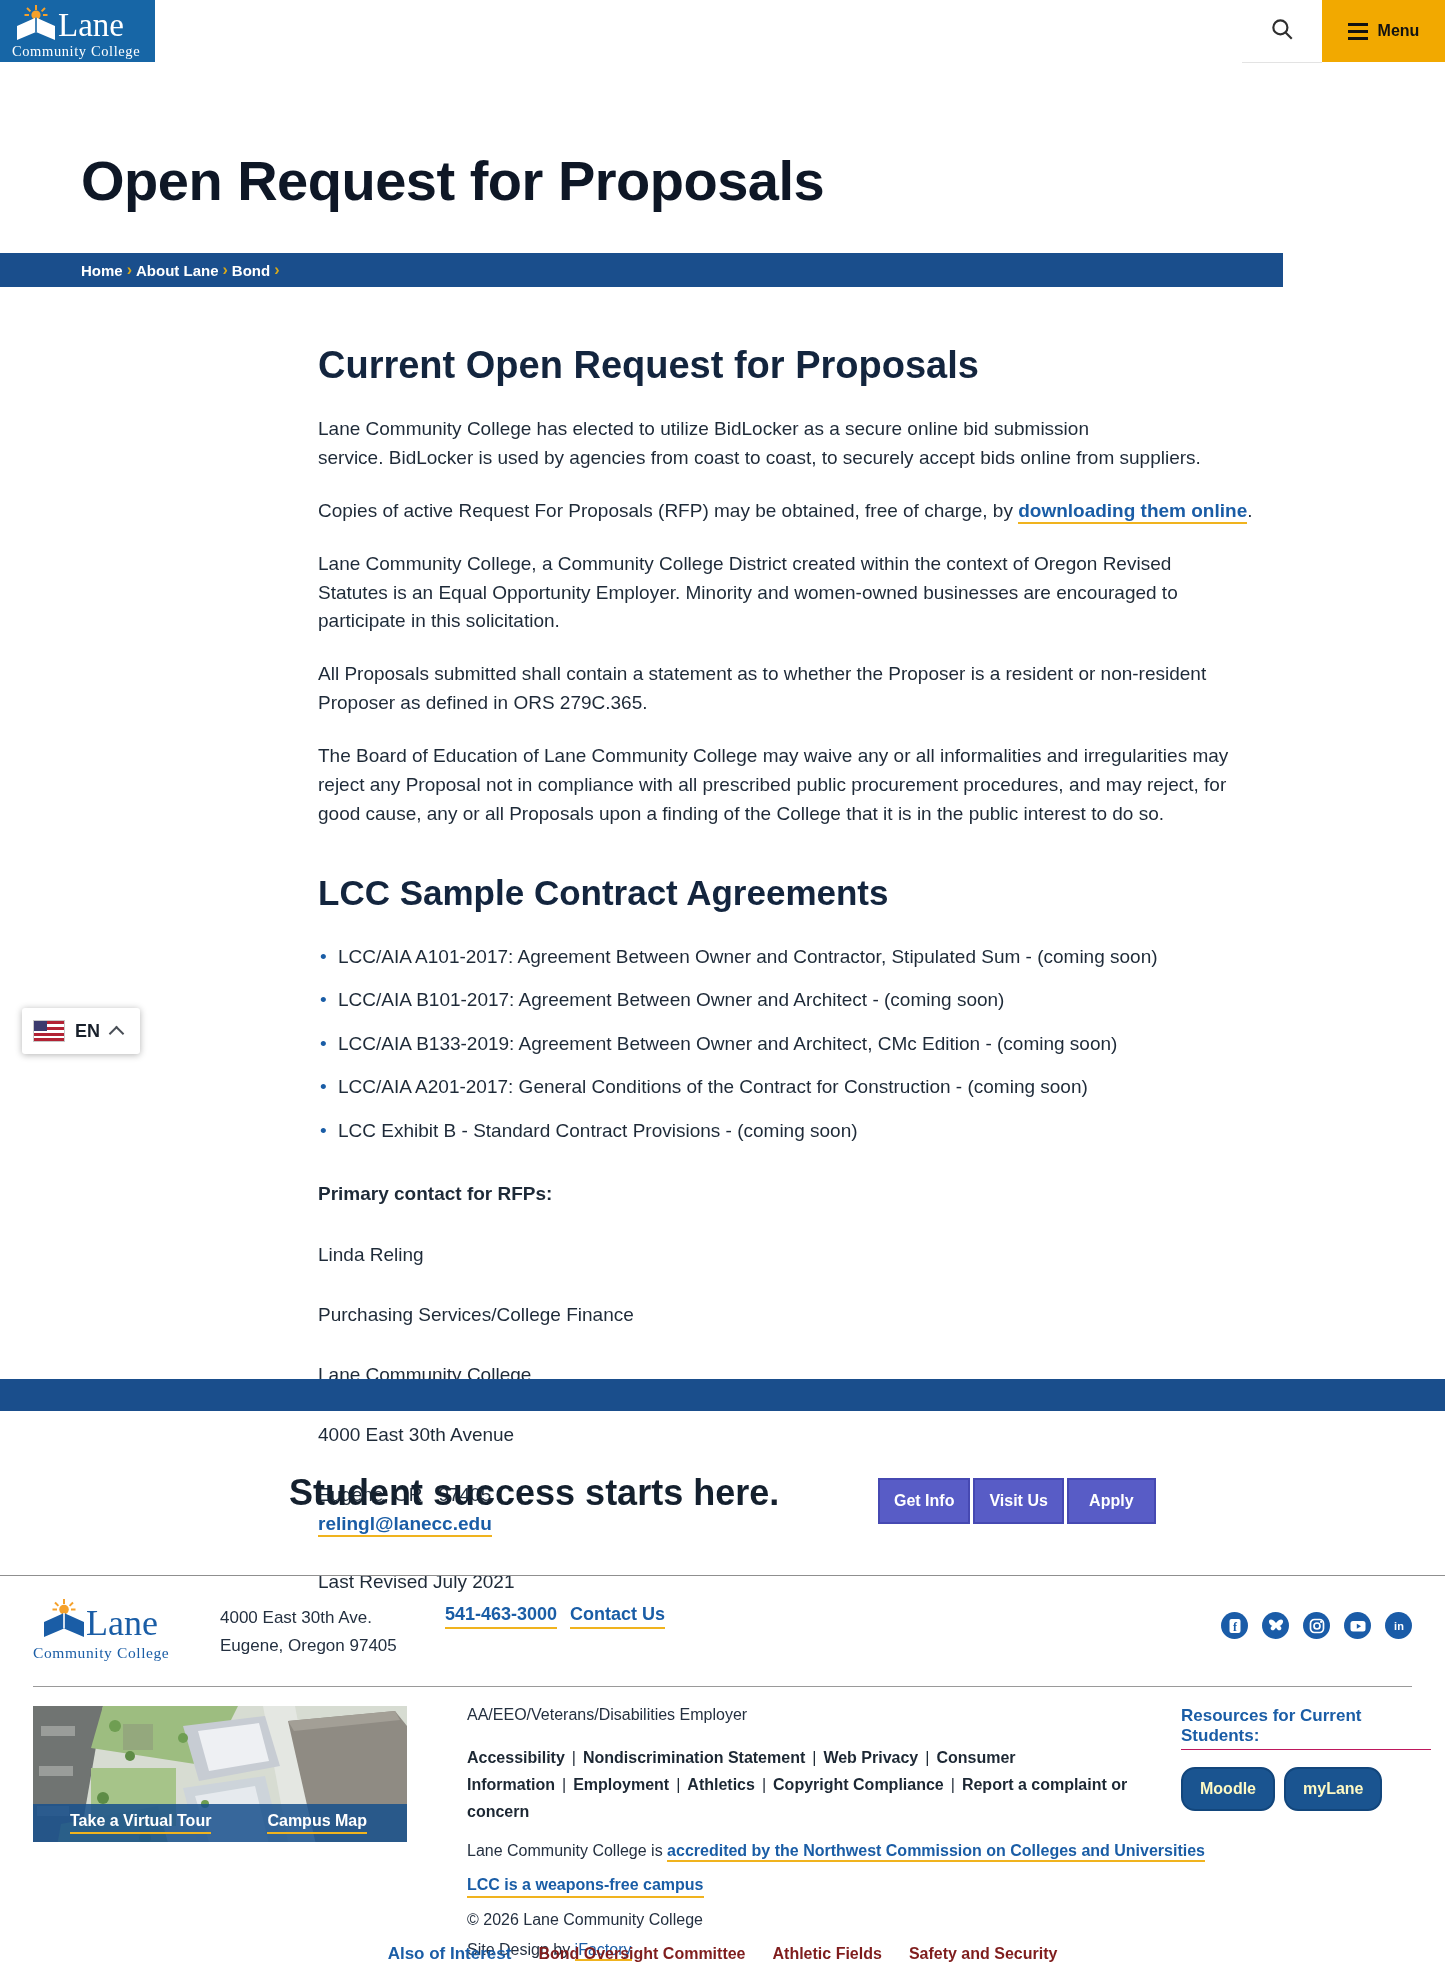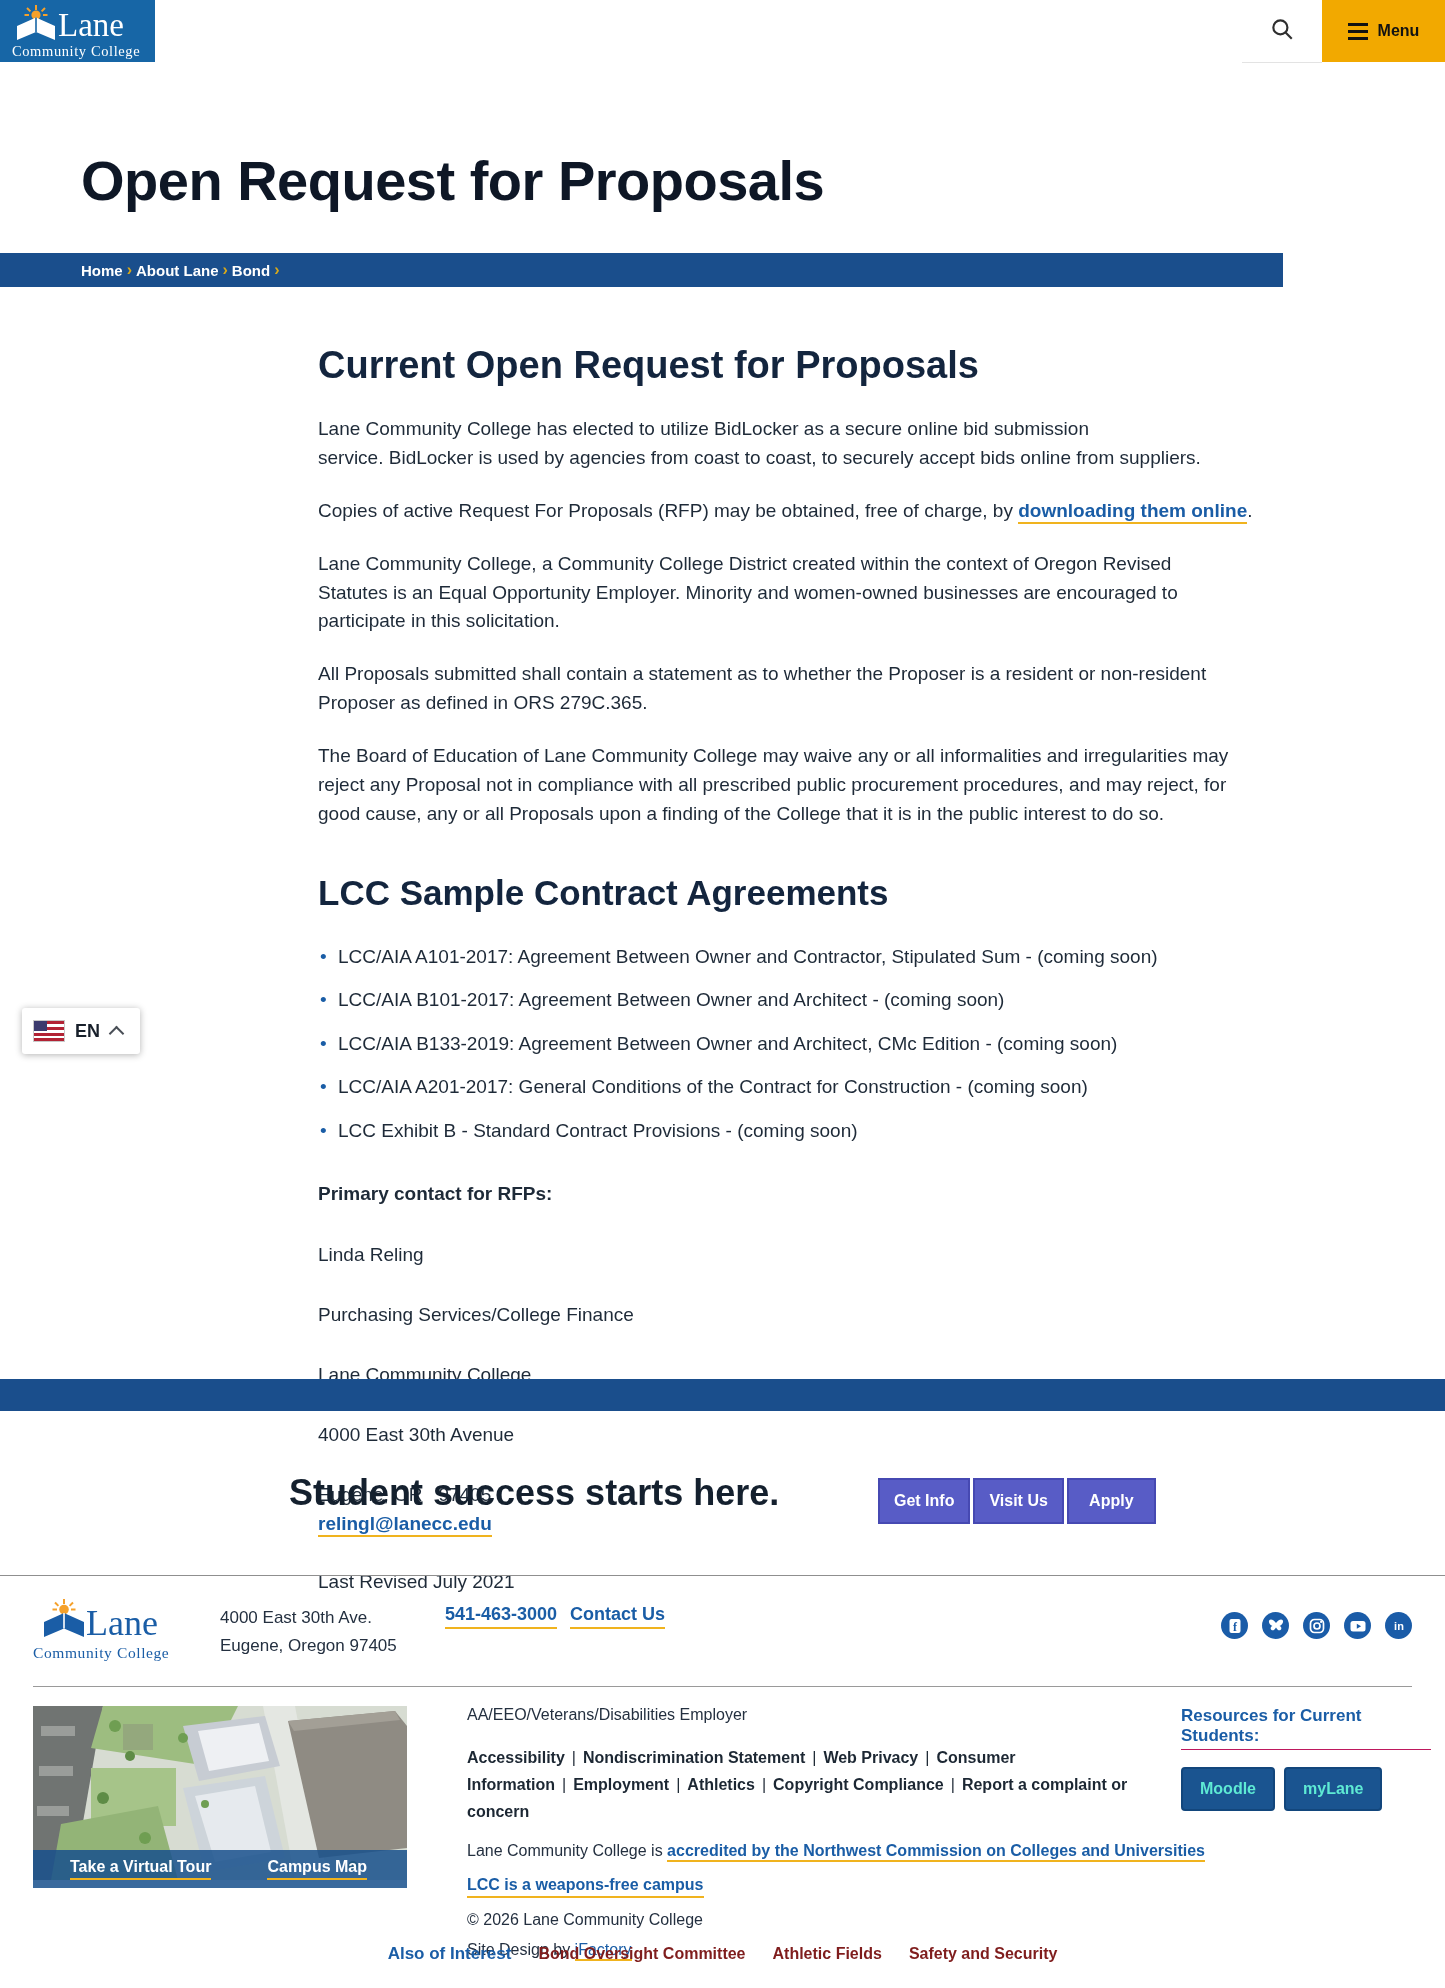--- a/index.html
+++ b/index.html
@@ -68,21 +68,21 @@
   .fdiv1{position:absolute;left:0;top:1575px;width:1445px;height:1px;background:#8f8f8f;}
   .fdiv2{position:absolute;left:33px;top:1686px;width:1379px;height:1px;background:#9a9a9a;}
   .footer-logo{position:absolute;left:28px;top:1598px;}
   .f-address{position:absolute;left:220px;top:1604px;font-size:17px;line-height:28px;color:#243040;}
   .f-phone{position:absolute;left:445px;top:1604px;display:flex;gap:13px;align-items:flex-start;}
   .f-link{color:#1a5da6;font-weight:bold;font-size:18px;border-bottom:2px solid #F0B31E;padding-bottom:2px;}
   .social{position:absolute;right:33px;top:1612px;display:flex;gap:14px;}
   .social-circle{width:27px;height:27px;border-radius:50%;background:#1A5CA8;display:flex;
                  align-items:center;justify-content:center;}
 
-  .campus{position:absolute;left:33px;top:1706px;width:374px;height:182px;overflow:hidden;}
+  .campus{position:absolute;left:33px;top:1706px;width:374px;height:136px;overflow:hidden;}
   .campus svg{display:block;filter:blur(.6px);}
   .campus-overlay{position:absolute;left:0;bottom:0;width:374px;height:38px;
                   background:rgba(23,80,140,.85);display:flex;align-items:center;
                   justify-content:space-between;padding:0 40px 0 37px;box-sizing:border-box;}
   .campus-link{color:#fff;font-weight:bold;font-size:16px;border-bottom:2px solid #F0B31E;padding-bottom:2px;}
 
   .f-center{position:absolute;left:467px;top:1706px;width:712px;font-size:16px;color:#243040;}
   .f-employer{margin:0;}
   .f-policies{margin:20px 0 0;font-weight:bold;color:#1c2733;line-height:27px;}
   .plink{color:#1c2733;}
@@ -92,21 +92,21 @@
   .f-weapons{display:inline-block;margin:16px 0 0;color:#1a5da6;font-weight:bold;font-size:16px;
              border-bottom:2px solid #F0B31E;padding-bottom:2px;}
   .f-copy{margin:9px 0 0;line-height:26px;}
   .f-design{margin:4px 0 0;line-height:26px;}
   .small-link{color:#1a5da6;font-weight:normal;border-bottom:2px solid #F0B31E;padding-bottom:1px;}
 
   .f-right{position:absolute;left:1181px;top:1706px;width:250px;}
   .res-heading{display:inline-block;color:#1a5da6;font-weight:bold;font-size:17px;
                border-bottom:1px solid #be185d;padding-bottom:3px;}
   .res-buttons{margin-top:17px;display:flex;gap:9px;}
-  .res-btn{height:44px;background:#1a5490;border:2px solid #12467c;border-radius:4px;color:#5eead4;
+  .res-btn{height:44px;background:#1a5490;border:2px solid #12467c;border-radius:14px;color:#fef9c3;
            font-weight:bold;font-size:16px;display:flex;align-items:center;justify-content:center;
            padding:0 17px;box-sizing:border-box;font-family:"Liberation Sans",sans-serif;}
 
   .also-row{position:absolute;left:0;top:1944px;width:1445px;display:flex;justify-content:center;
             align-items:center;gap:27px;}
   .also-heading{color:#1a5da6;font-weight:bold;font-size:17px;}
   .also-link{color:#7f1d1d;font-weight:bold;font-size:16px;}
 </style>
 </head>
 <body>

